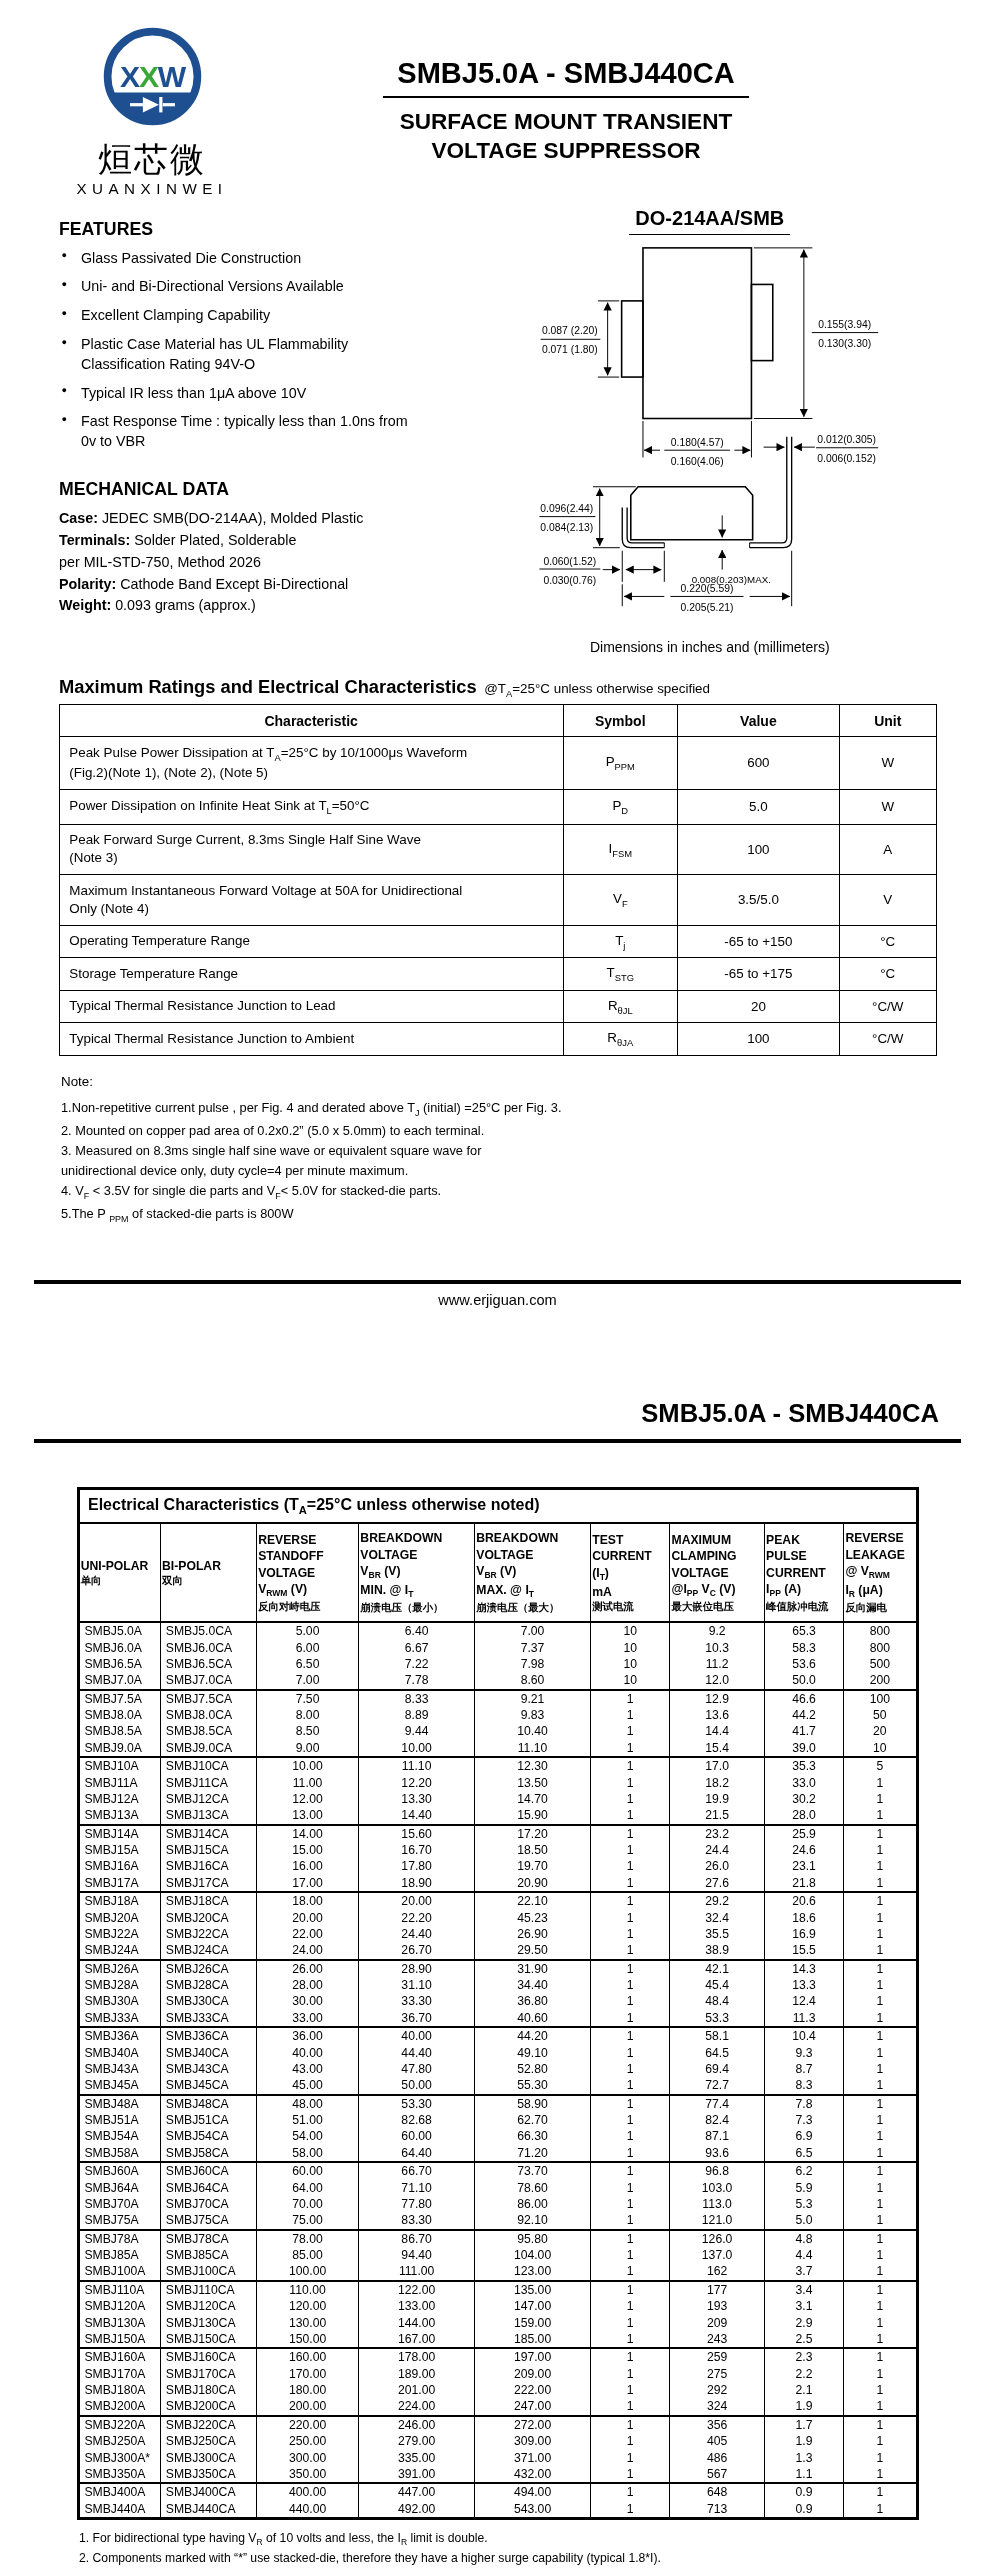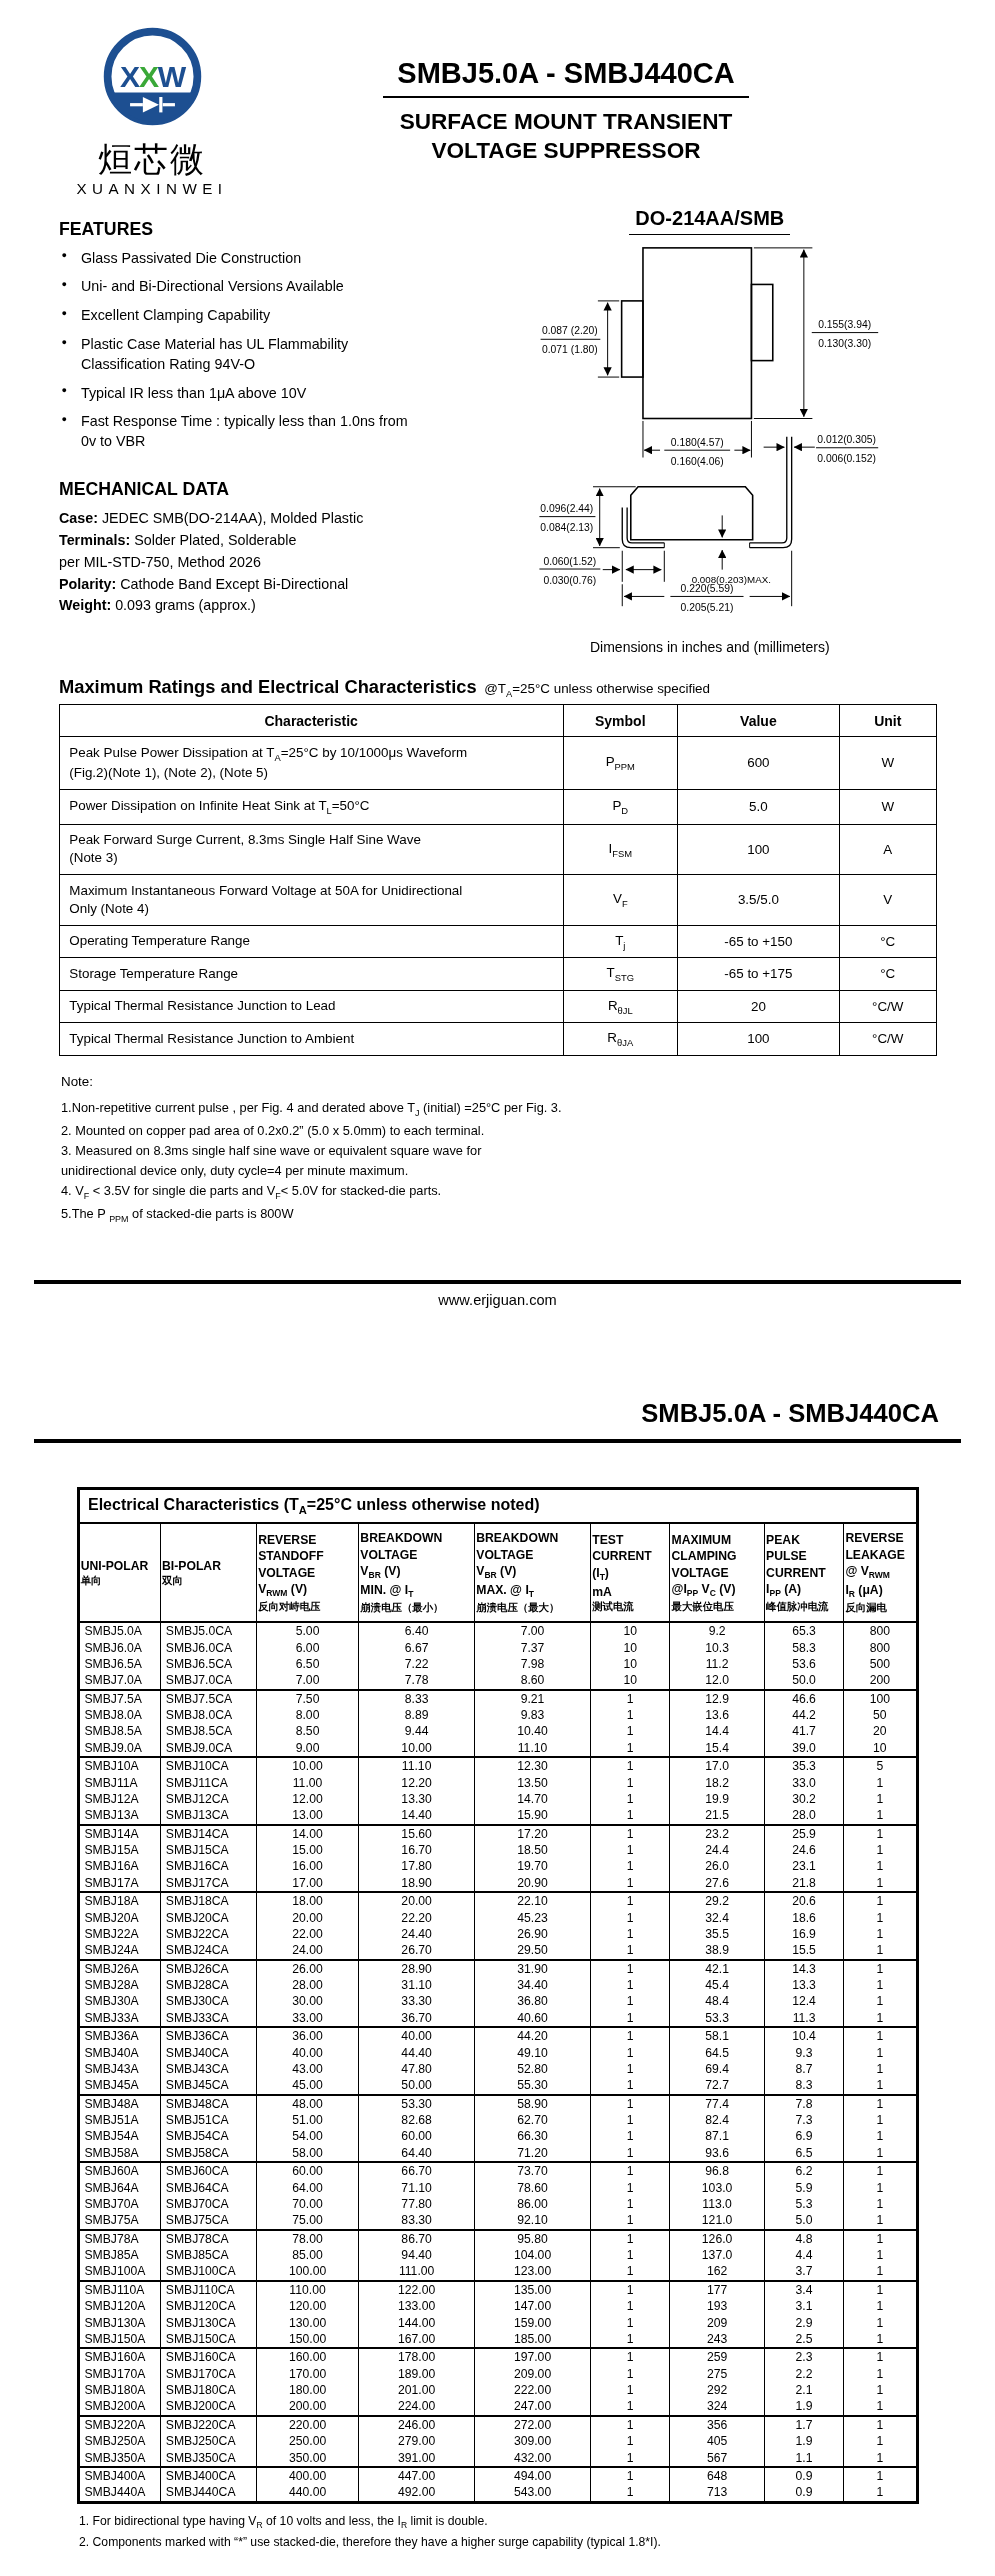--- a/index.html
+++ b/index.html
@@ -899,20 +899,31 @@
           <td class="pname">SMBJ250A</td>
           <td class="pname">SMBJ250CA</td>
           <td>250.00</td>
           <td>279.00</td>
           <td>309.00</td>
           <td>1</td>
           <td>405</td>
           <td>1.9</td>
           <td>1</td>
         </tr>
+        <tr>
+          <td class="pname">SMBJ300A*</td>
+          <td class="pname">SMBJ300CA</td>
+          <td>300.00</td>
+          <td>335.00</td>
+          <td>371.00</td>
+          <td>1</td>
+          <td>486</td>
+          <td>1.3</td>
+          <td>1</td>
+        </tr>
         <tr class="gend">
           <td class="pname">SMBJ350A</td>
           <td class="pname">SMBJ350CA</td>
           <td>350.00</td>
           <td>391.00</td>
           <td>432.00</td>
           <td>1</td>
           <td>567</td>
           <td>1.1</td>
           <td>1</td>

